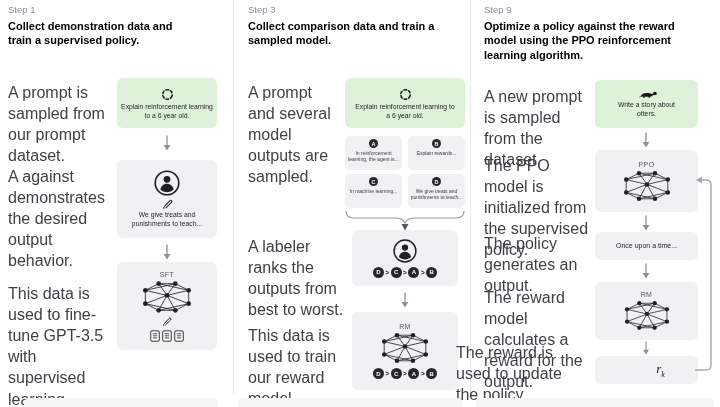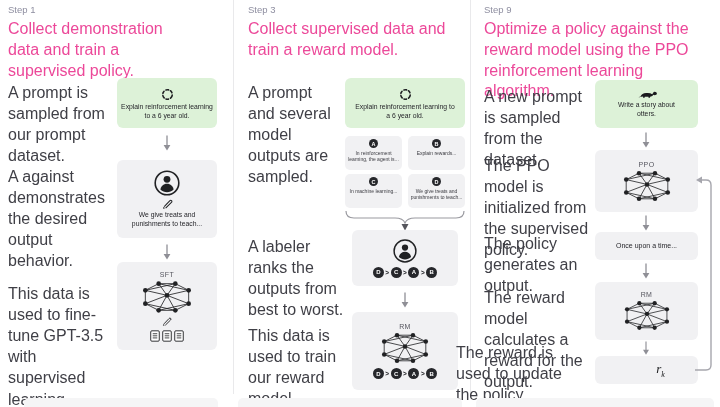--- a/index.html
+++ b/index.html
@@ -1,20 +1,20 @@
 <!DOCTYPE html>
 <html><head>
 <meta charset="utf-8">
 <style>
   html,body{margin:0;padding:0;}
   body{width:720px;height:407px;background:#ffffff;font-family:"Liberation Sans",sans-serif;position:relative;overflow:hidden;}
   .vdiv{position:absolute;top:0;height:394px;width:1px;background:#e9e9eb;}
   .strip{position:absolute;top:398px;height:10px;background:#f5f5f6;border-radius:5px 5px 0 0;}
   .step{position:absolute;font-size:9.5px;color:#8e8ea0;}
-  .heading{position:absolute;font-weight:normal;font-size:16px;line-height:1.3;color:#ec4899;}
+  .heading{position:absolute;font-weight:bold;font-size:11px;line-height:1.3;color:#000000;}
   .txt{position:absolute;font-size:16px;line-height:1.32;color:#3f3f46;}
   .box{position:absolute;border-radius:6px;display:flex;flex-direction:column;align-items:center;justify-content:center;text-align:center;box-sizing:border-box;}
   .green{background:#ddf2d8;}
   .gray{background:#f1f1f3;}
   .boxtext{font-size:6.8px;line-height:1.3;color:#26262b;}
   .mlabel{font-size:7px;color:#56565f;letter-spacing:.4px;margin-bottom:2px;}
   .minibox{position:absolute;background:#f1f1f3;border-radius:5px;display:flex;flex-direction:column;align-items:center;padding-top:3px;box-sizing:border-box;}
   .lcirc{width:9px;height:9px;border-radius:50%;background:#26272b;color:#fff;font-size:5.5px;font-weight:bold;display:flex;align-items:center;justify-content:center;flex:0 0 auto;}
   .minitext{font-size:5px;line-height:1.25;color:#3a3a40;margin-top:1.5px;width:52px;text-align:center;}
   .rankrow{display:flex;align-items:center;gap:1.5px;margin-top:4px;}
@@ -143,21 +143,21 @@
     <svg width="10" height="12">
         <use href="#sym-doc"></use>
       </svg>
     <svg width="10" height="12">
         <use href="#sym-doc"></use>
       </svg>
   </div>
 </div>
 
 <div class="step" style="left:248px;top:4px">Step 3</div>
-<div class="heading" style="left:248px;top:19px;width:200px">Collect supervised data and train a reward model.</div>
+<div class="heading" style="left:248px;top:19px;width:200px">Collect comparison data and train a sampled model.</div>
 
 <div class="txt" style="left:248px;top:82px;width:95px">A prompt and several model outputs are sampled.</div>
 <div class="box green" style="left:345px;top:78px;width:120px;height:50px;padding:4px">
   <svg width="13" height="13" class="icgap">
       <use href="#sym-dash"></use>
     </svg>
   <div class="boxtext" style="width:100px">Explain reinforcement learning to a 6 year old.</div>
 </div>
 
 <div class="minibox" style="left:345px;top:136px;width:57px;height:34px">

